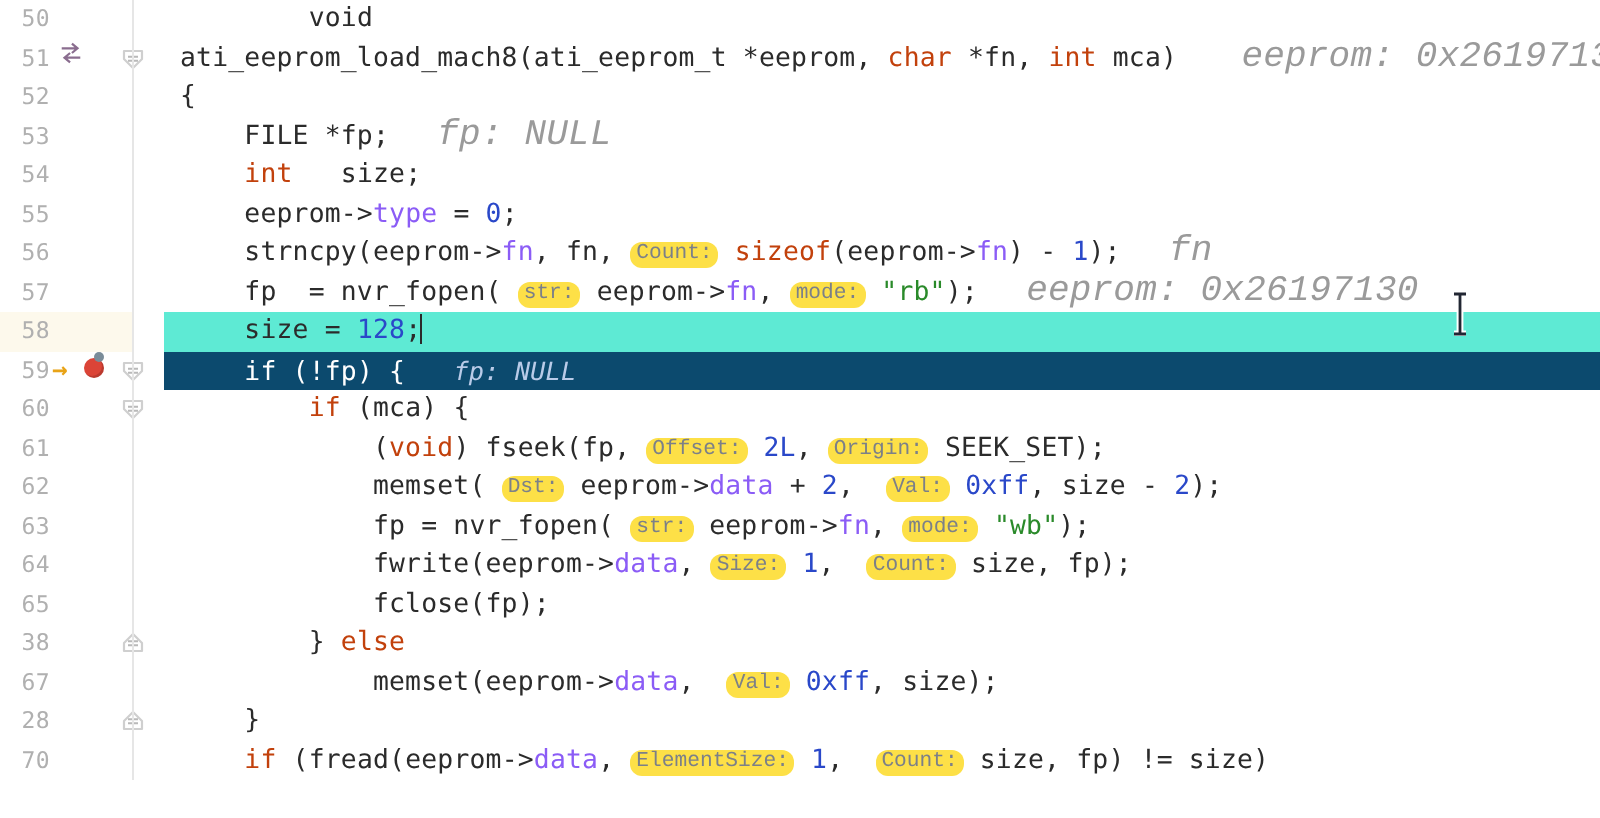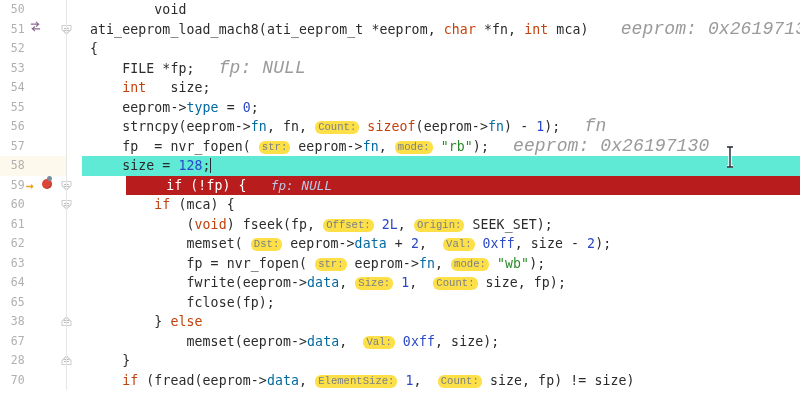--- a/index.html
+++ b/index.html
@@ -12,21 +12,21 @@
     position:relative;width:800px;height:409px;background:#ffffff;
   }
 
   
   .row{
     position:relative;height:19.5px;line-height:19.5px;white-space:pre;
     display:flex;align-items:flex-start;gap:16px;
   }
   .row.caretline .code{background:#5eead4;}
   .row.caretline .gutter{background:#fdf9ec;}
-  .row.selected .code{background:#b91c1c;margin-left:44px;}
+  .row.selected .code{background:#0c4a6e;}
   .row.selected .code .tok{color:#ffffff;}
   .row.selected .code .hint{color:#b9cbe8;background:transparent;}
   .row.selected .code .num,.row.selected .code .kw,
   .row.selected .code .str,.row.selected .code .fld{color:#ffffff;}
 
   
   .gutter{
     position:relative;flex:0 0 66px;width:66px;height:19.5px;
     background:#ffffff;
   }
@@ -72,21 +72,21 @@
   .code{
     position:relative;flex:1 1 auto;height:19.5px;padding-left:8px;
     font-size:13.2px;color:#2b2b2b;background:#ffffff;
     font-family:"DejaVu Sans Mono","Liberation Mono",monospace;
     letter-spacing:.1px;overflow:hidden;
   }
   .tok{color:#2b2b2b;}
   .kw{color:#c2410c;font-weight:normal;}
   .num{color:#2a48c9;}
   .str{color:#2a8a2a;}
-  .fld{color:#0369a1;}
+  .fld{color:#8b5cf6;}
   .hint{
     color:#9a9a9a;font-style:italic;font-size:12.6px;
   }
   .ih{
     display:inline-block;background:#fde047;color:#7c8088;
     border-radius:6px;padding:0 3px;font-size:10.6px;font-style:normal;
     line-height:13px;position:relative;top:-1px;letter-spacing:0;
     font-family:Liberation Mono, monospace;
   }
   .vh{

